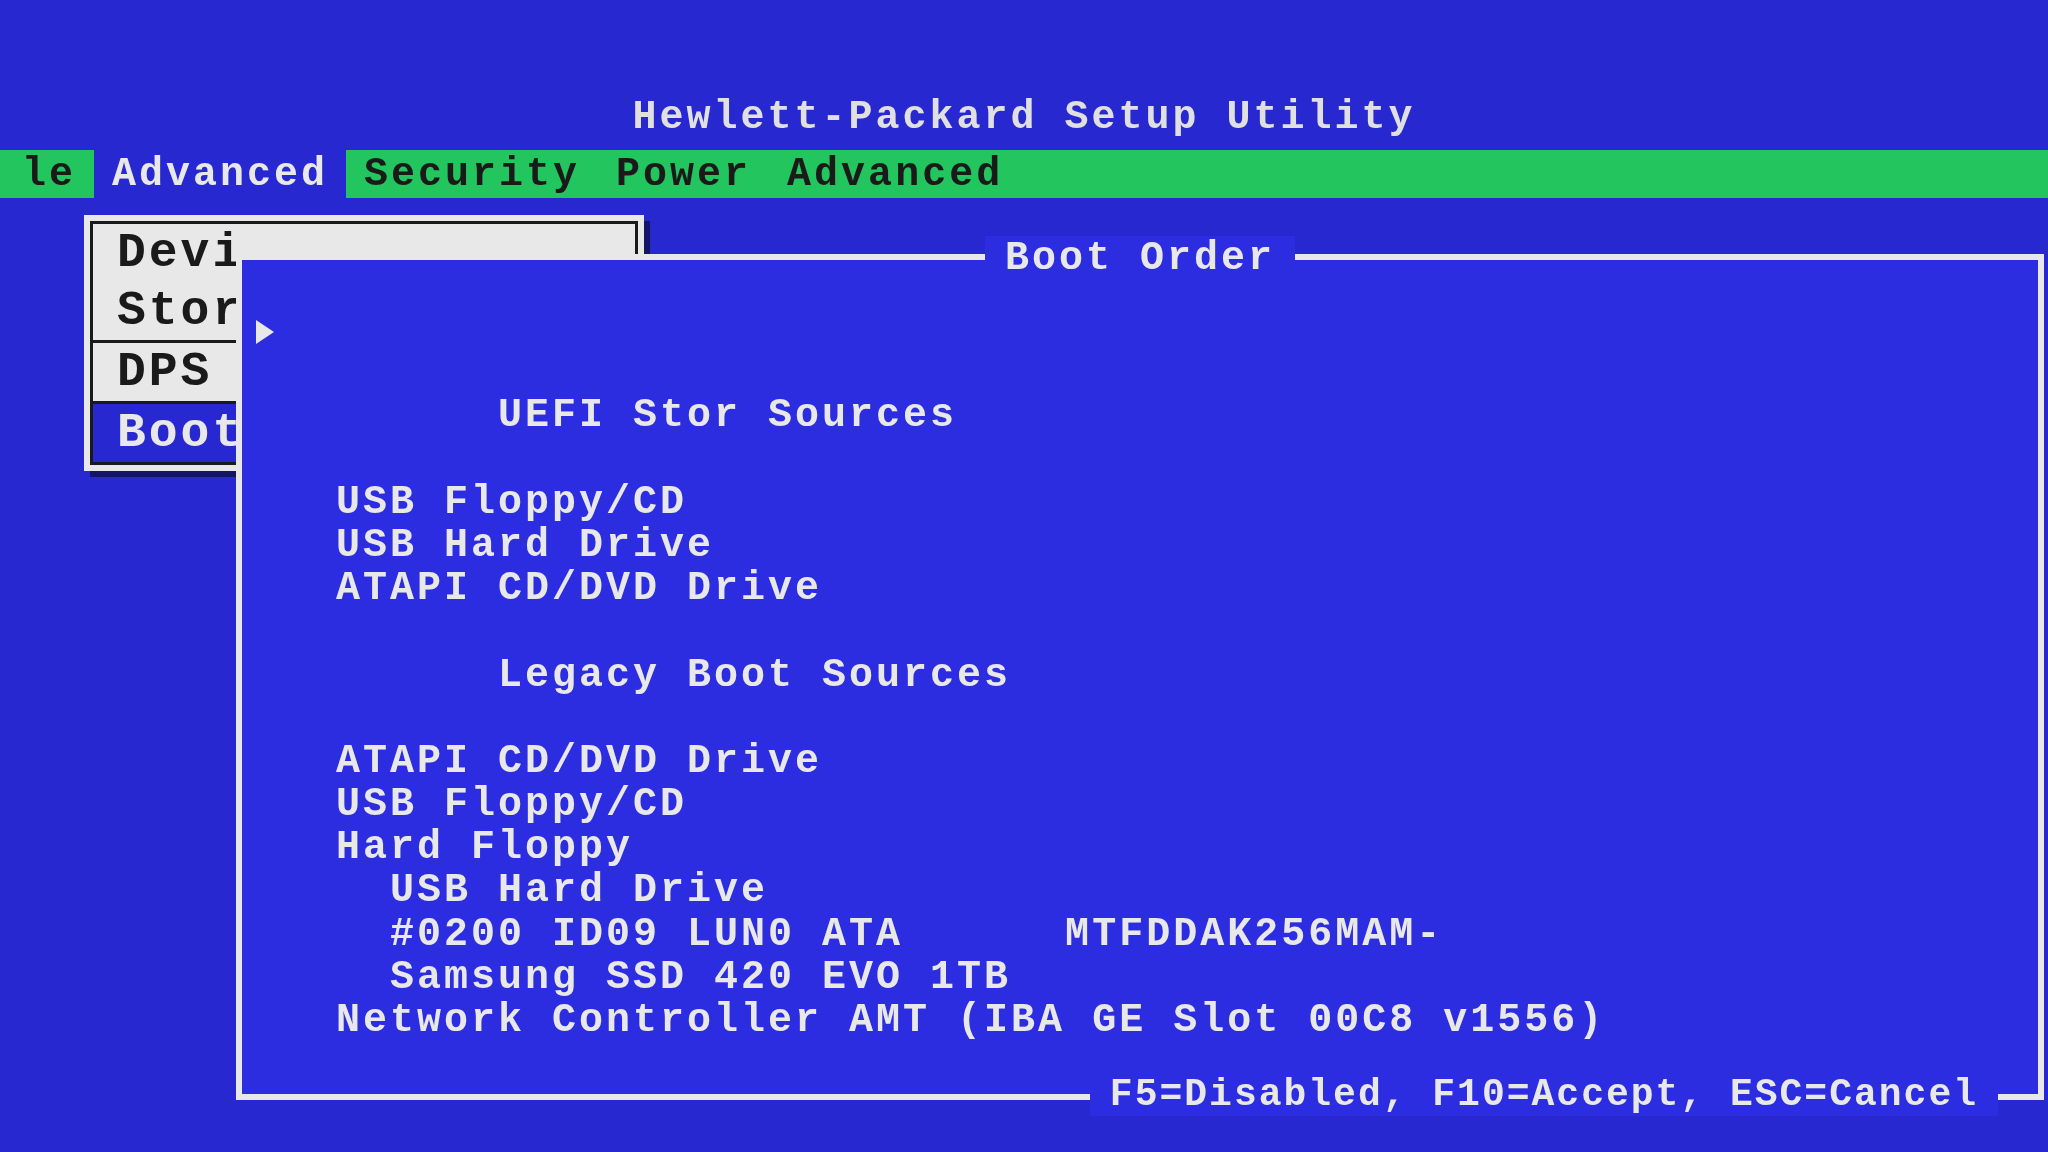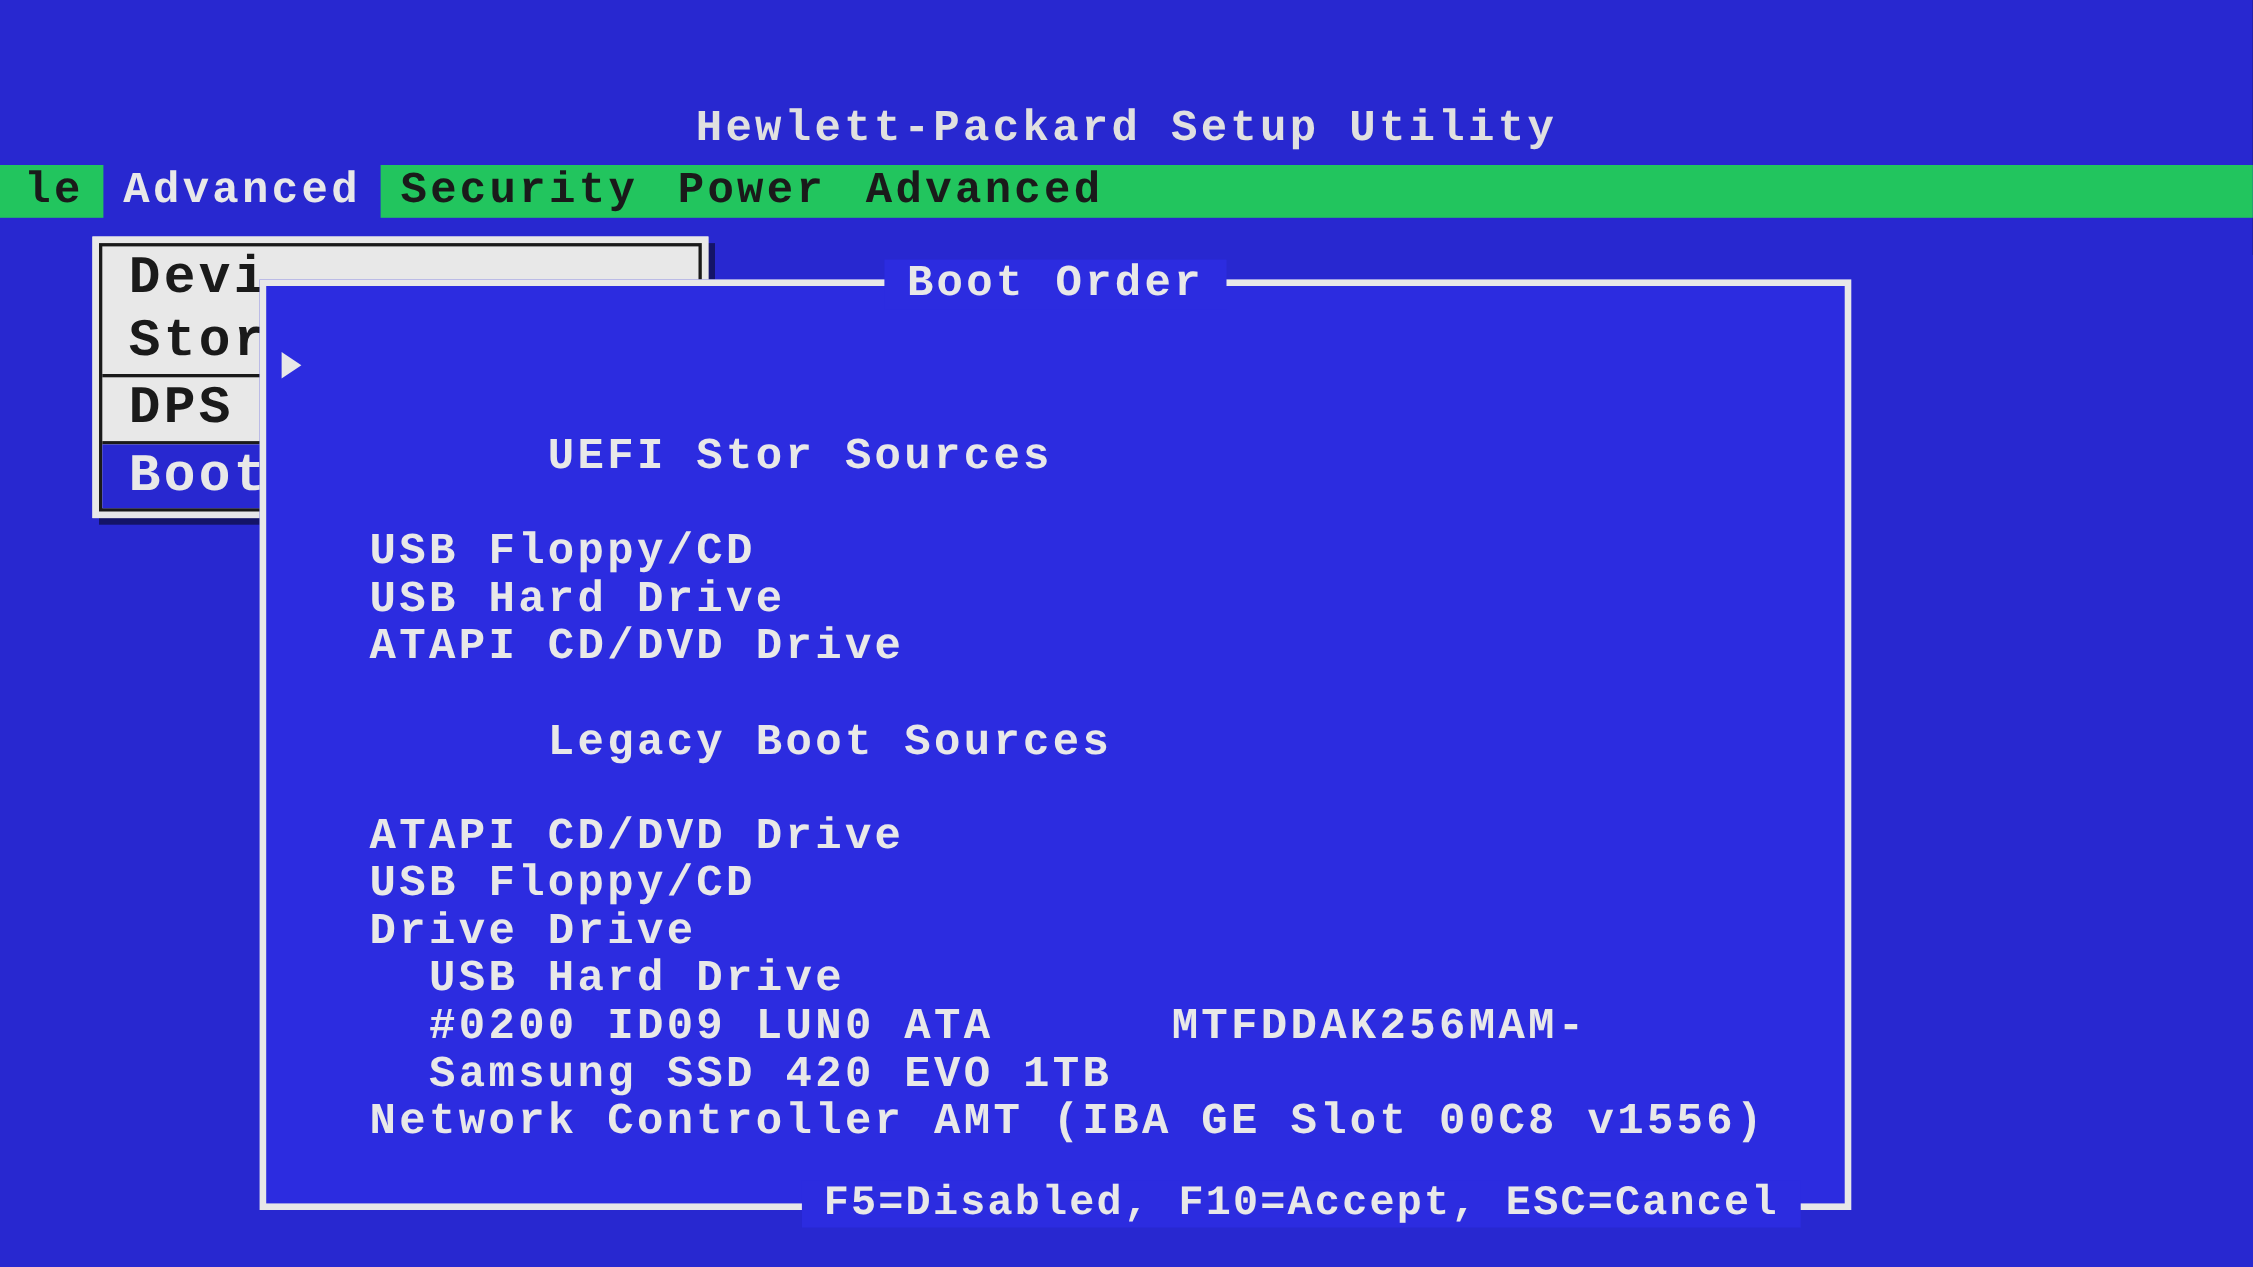--- a/index.html
+++ b/index.html
@@ -73,21 +73,21 @@
       color: #e8e8e8;
     }
     .drop-sep {
       border-top: 3px solid #1a1a1a;
       margin: 0;
     }
     .boot-order-dialog {
       position: absolute;
       left: 236px;
       top: 254px;
-      width: 1447px;
+      width: 1808px;
       background: #2c2ce0;
       border: 6px solid #e8e8e8;
       padding: 12px 0 12px 0;
     }
     .dialog-title-wrap {
       position: absolute;
       top: -24px;
       left: 0;
       width: 100%;
       text-align: center;
@@ -174,21 +174,21 @@
       </div>
       <div class="boot-row">  <span>USB Floppy/CD</span></div>
       <div class="boot-row">  <span>USB Hard Drive</span></div>
       <div class="boot-row">  <span>ATAPI CD/DVD Drive</span></div>
 
       <div class="boot-row group-row">
         <span>Legacy Boot Sources</span>
       </div>
       <div class="boot-row">  <span>ATAPI CD/DVD Drive</span></div>
       <div class="boot-row">  <span>USB Floppy/CD</span></div>
-      <div class="boot-row">  <span>Drive Drive</span></div>
+      <div class="boot-row">  <span>Hard Floppy</span></div>
       <div class="boot-row">  <span>  USB Hard Drive</span></div>
       <div class="boot-row">  <span>  #0200 ID09 LUN0 ATA      MTFDDAK256MAM-</span></div>
       <div class="boot-row">  <span>  Samsung SSD 420 EVO 1TB</span></div>
       <div class="boot-row">  <span>Network Controller AMT (IBA GE Slot 00C8 v1556)</span></div>
     </div>
 
     <div class="dialog-footer-wrap">
       <span class="dialog-footer">F5=Disabled, F10=Accept, ESC=Cancel</span>
     </div>
   </div>

